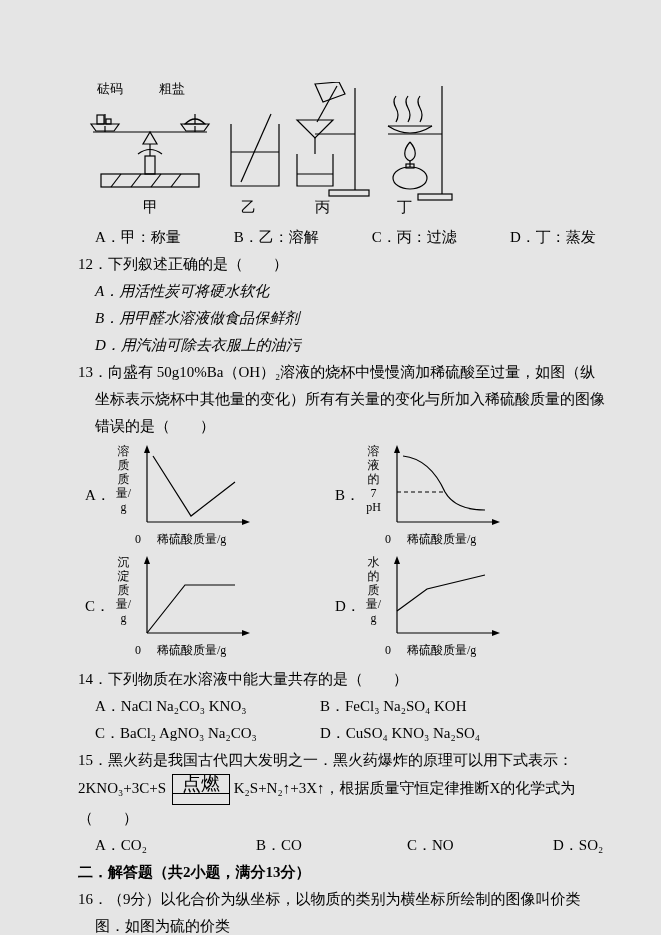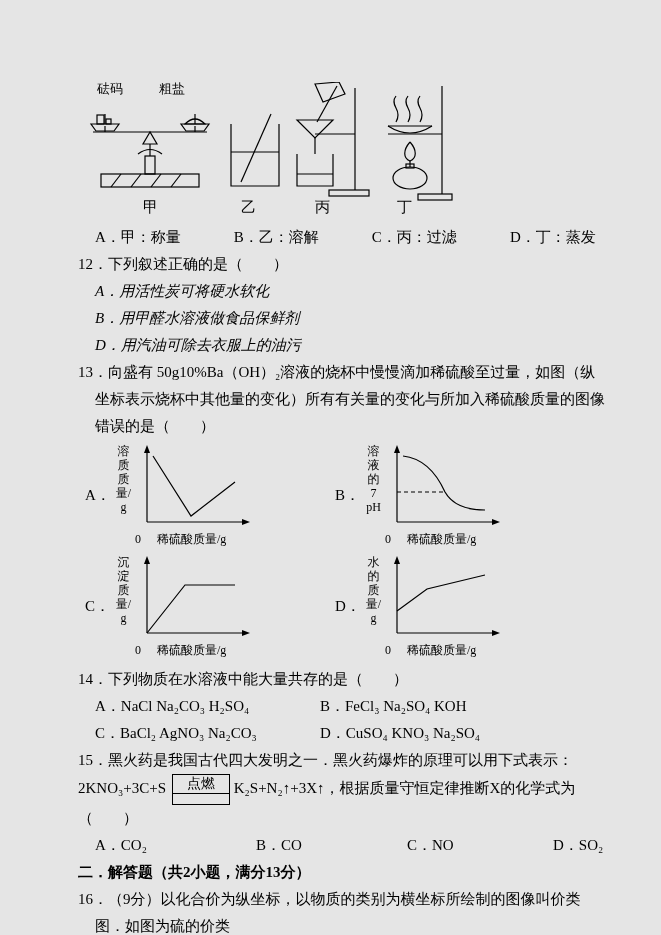--- a/index.html
+++ b/index.html
@@ -45,21 +45,21 @@
   .glet { align-self: center; width: 30px; }
   .gyl { width: 17px; font-size: 12px; line-height: 14px; word-break: break-all; text-align: center; margin-right: 1px; padding-top: 0; }
   .gyl span { display: block; }
   .gplot line, .gplot path, .gplot polyline { stroke: #000; fill: none; stroke-width: 1.2; }
   .gplot polygon { fill: #000; stroke: none; }
   .gx { font-size: 12px; line-height: 15px; display: flex; }
   .g0 { margin-left: 2px; margin-right: 16px; }
 
   
   .rxn { display: inline-block; width: 58px; border: 1px solid #000; text-align: center; vertical-align: middle; margin-left: 6px; }
-  .rxn .cond { display: block; font-size: 14px; line-height: 18px; border-bottom: 1px solid #000; }
+  .rxn .cond { display: block; font-size: 19px; line-height: 18px; border-bottom: 1px solid #000; }
   .rxn .tail { display: block; height: 10px; }
 </style>
 </head>
 <body>
 
 <div class="page">
 
   <div class="figures">
     <span class="flabel" style="left:12px">砝码</span>
     <span class="flabel" style="left:74px">粗盐</span>
@@ -223,21 +223,21 @@
               <span class="g0">0</span>
               <span>稀硫酸质量/g</span>
             </div>
           </div>
         </div>
       </div>
     </div>
 
     <p class="stem">14．下列物质在水溶液中能大量共存的是（　　）</p>
     <div class="optrow2">
-      <span>A．NaCl Na₂CO₃ H₂SO₄</span>
+      <span>A．NaCl Na₂CO₃ KNO₃</span>
       <span>B．FeCl₃ Na₂SO₄ KOH</span>
     </div>
     <div class="optrow2">
       <span>C．BaCl₂ AgNO₃ Na₂CO₃</span>
       <span>D．CuSO₄ KNO₃ Na₂SO₄</span>
     </div>
 
     <p class="stem">
       <span>15．黑火药是我国古代四大发明之一．黑火药爆炸的原理可以用下式表示：2KNO₃+3C+S</span><span class="rxn"><span class="cond">点燃</span><span class="tail"></span></span>
       <span>K₂S+N₂↑+3X↑，根据质量守恒定律推断X的化学式为（　　）</span>

